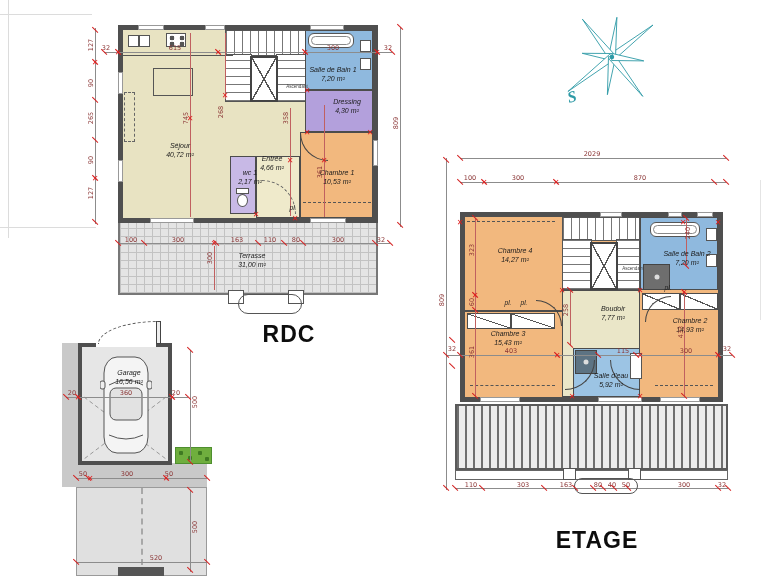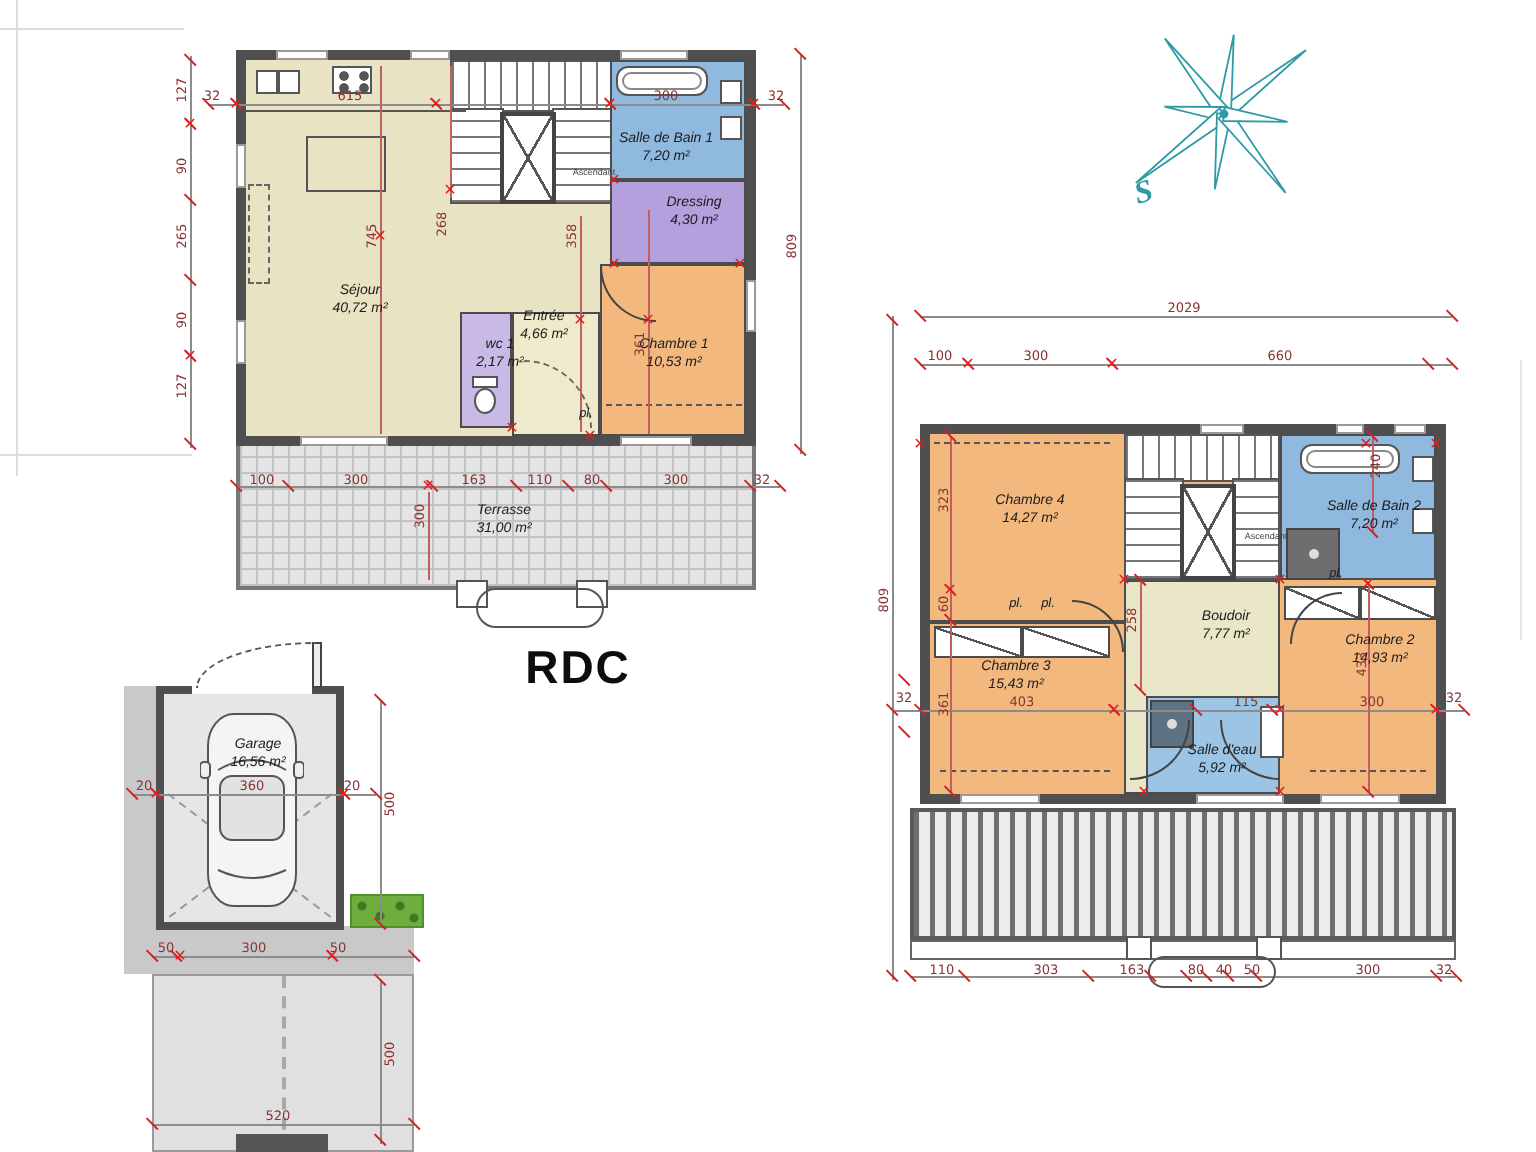--- a/index.html
+++ b/index.html
@@ -205,21 +205,21 @@
       <span>16,56 m²</span>
     </div>
   <span class="dim" style="left:72px;top:393px;">20</span>
   <span class="dim" style="left:126px;top:393px;">360</span>
   <span class="dim" style="left:176px;top:393px;">20</span>
   <span class="dim v" style="left:195px;top:402px;">500</span>
   <span class="dim" style="left:83px;top:474px;">50</span>
   <span class="dim" style="left:127px;top:474px;">300</span>
   <span class="dim" style="left:169px;top:474px;">50</span>
   <span class="dim v" style="left:195px;top:527px;">500</span>
-  <span class="dim" style="left:139px;top:558px;">520</span>
+  <span class="dim" style="left:156px;top:558px;">520</span>
 
   <div class="plan" style="left:460px;top:212px;width:263px;height:190px;background:#f2b87e;">
 
     <div class="room treads-v" style="left:97px;top:0;width:78px;height:24px;"></div>
     <div class="room treads-h" style="left:97px;top:22px;width:30px;height:51px;"></div>
     <div class="room treads-h" style="left:151px;top:22px;width:24px;height:51px;"></div>
     <div class="elevator" style="left:125px;top:25px;width:28px;height:48px;"></div>
     <div class="room" style="left:175px;top:0;width:78px;height:73px;background:#8fb9de;"></div>
     <div class="room" style="left:97px;top:73px;width:78px;height:107px;background:#eae6c8;"></div>
     <div class="room" style="left:108px;top:131px;width:67px;height:49px;background:#9cc4e4;"></div>
@@ -292,21 +292,21 @@
       <span>5,92 m²</span>
     </div>
   <span class="plabel" style="left:508px;top:302px;">pl.</span>
   <span class="plabel" style="left:524px;top:302px;">pl.</span>
   <span class="plabel" style="left:668px;top:287px;">pl.</span>
   <span class="alabel" style="left:633px;top:268px;">Ascendant</span>
 
   <span class="dim" style="left:592px;top:154px;">2029</span>
   <span class="dim" style="left:470px;top:178px;">100</span>
   <span class="dim" style="left:518px;top:178px;">300</span>
-  <span class="dim" style="left:640px;top:178px;">660</span>
+  <span class="dim" style="left:640px;top:178px;">870</span>
   <span class="dim v" style="left:442px;top:300px;">809</span>
   <span class="dim" style="left:452px;top:349px;">32</span>
   <span class="dim v" style="left:472px;top:250px;">323</span>
   <span class="dim v" style="left:472px;top:302px;">60</span>
   <span class="dim v" style="left:472px;top:352px;">361</span>
   <span class="dim" style="left:511px;top:351px;">403</span>
   <span class="dim" style="left:623px;top:351px;">115</span>
   <span class="dim" style="left:686px;top:351px;">300</span>
   <span class="dim" style="left:727px;top:349px;">32</span>
   <span class="dim v" style="left:566px;top:310px;">258</span>
@@ -314,20 +314,21 @@
   <span class="dim v" style="left:681px;top:332px;">433</span>
   <span class="dim" style="left:471px;top:485px;">110</span>
   <span class="dim" style="left:523px;top:485px;">303</span>
   <span class="dim" style="left:566px;top:485px;">163</span>
   <span class="dim" style="left:598px;top:485px;">80</span>
   <span class="dim" style="left:612px;top:485px;">40</span>
   <span class="dim" style="left:626px;top:485px;">50</span>
   <span class="dim" style="left:684px;top:485px;">300</span>
   <span class="dim" style="left:722px;top:485px;">32</span>
 
+  <span class="floor-title" style="left:597px;top:540px;">ETAGE</span>
 
   <svg width="130" height="118" viewBox="0 0 130 118" style="position:absolute;left:548px;top:0;">
     <g fill="#ffffff" stroke="#2e9aa6" stroke-width="0.9">
       <path d="M105 25 L61.8 54.2 L66.2 59.8 Z"></path>
       <path d="M68.9 17.3 L60.5 56.6 L67.5 57.4 Z"></path>
       <path d="M34.4 19.2 L61.2 59.2 L66.8 54.8 Z"></path>
       <path d="M34.2 53.3 L63.6 60.5 L64.4 53.5 Z"></path>
       <path d="M19.9 91.5 L66.2 59.8 L61.8 54.2 Z"></path>
       <path d="M59.4 94.7 L67.5 57.4 L60.5 56.6 Z"></path>
       <path d="M94.8 96.4 L66.8 54.8 L61.2 59.2 Z"></path>

